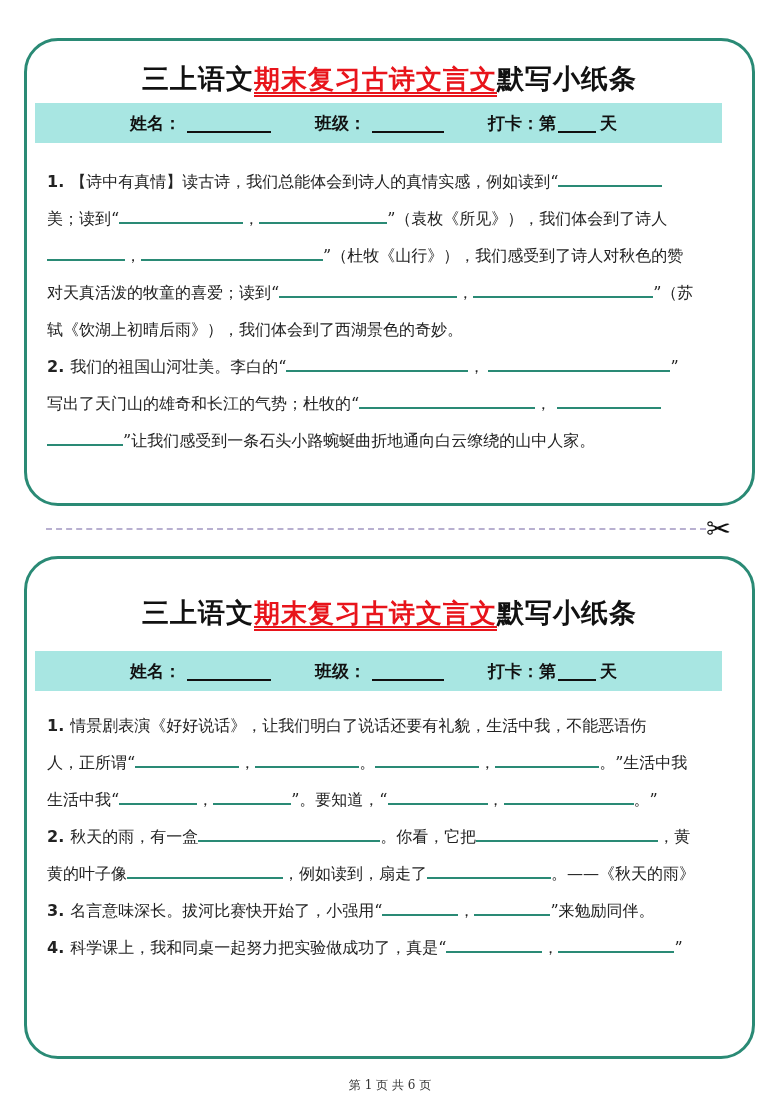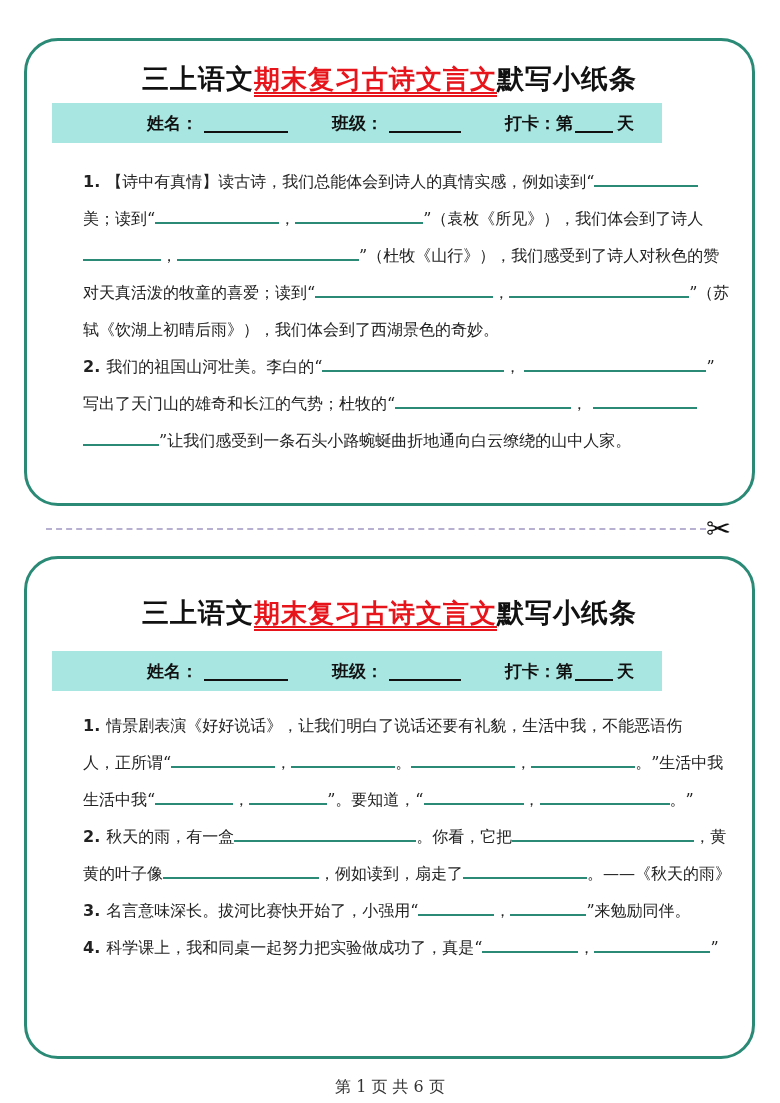--- a/index.html
+++ b/index.html
@@ -11,36 +11,36 @@
   .card2 { top:556px; height:503px; }
   .title { position:absolute; left:0; right:0; text-align:center;
            font-family:"DejaVu Sans", "Liberation Sans", sans-serif; font-weight:bold;
            font-size:27px; color:#111; letter-spacing:1px; white-space:nowrap; }
   .card1 .title { top:20px; }
   .card2 .title { top:36px; }
   .title .red { color:#e8141b; font-family:"DejaVu Serif", serif; font-size:26px;
                 text-decoration:underline; text-decoration-style:double;
                 text-decoration-color:#e8141b; text-decoration-thickness:2px;
                 text-underline-offset:4px; }
-  .band { position:absolute; left:25px; width:610px; height:40px; background:#a8e6e2; }
+  .band { position:absolute; left:8px; width:687px; height:40px; background:#a8e6e2; }
   .card1 .band { top:62px; }
   .card2 .band { top:92px; }
   .band-inner { display:flex; align-items:center; height:100%; font-weight:bold;
                 font-size:17px; color:#111; }
   .fld { display:flex; align-items:center; }
   .fld .ln { display:inline-block; border-bottom:2px solid #111; height:18px; margin-left:6px; }
   .body { position:absolute; left:20px; right:18px; font-size:16px; color:#222; }
   .card1 .body { top:122px; }
   .card2 .body { top:148px; }
-  .ln2 { line-height:37px; white-space:nowrap;margin-left:36px; }
+  .ln2 { line-height:37px; white-space:nowrap; }
   .blank { display:inline-block; border-bottom:2px solid #2a8a75; height:20px; vertical-align:baseline; }
   .num { font-weight:bold; font-family:"DejaVu Sans", sans-serif; margin-right:6px; }
   .cutline { position:absolute; left:46px; top:528px; width:660px; border-top:2px dashed #b8b0d0; }
   .scissors { position:absolute; left:706px; top:514px; font-size:30px; color:#111; line-height:30px; }
-  .footer { position:absolute; top:1077px; left:0; right:0; text-align:center; font-size:16px; color:#333; }
+  .footer { position:absolute; top:1077px; left:0; right:0; text-align:center; font-size:12px; color:#333; }
 </style>
 </head>
 <body>
 
 <div class="card card1">
   <div class="title">
     <span>三上语文</span><span class="red">期末复习古诗文言文</span><span>默写小纸条</span>
   </div>
   <div class="band">
     <div class="band-inner">

